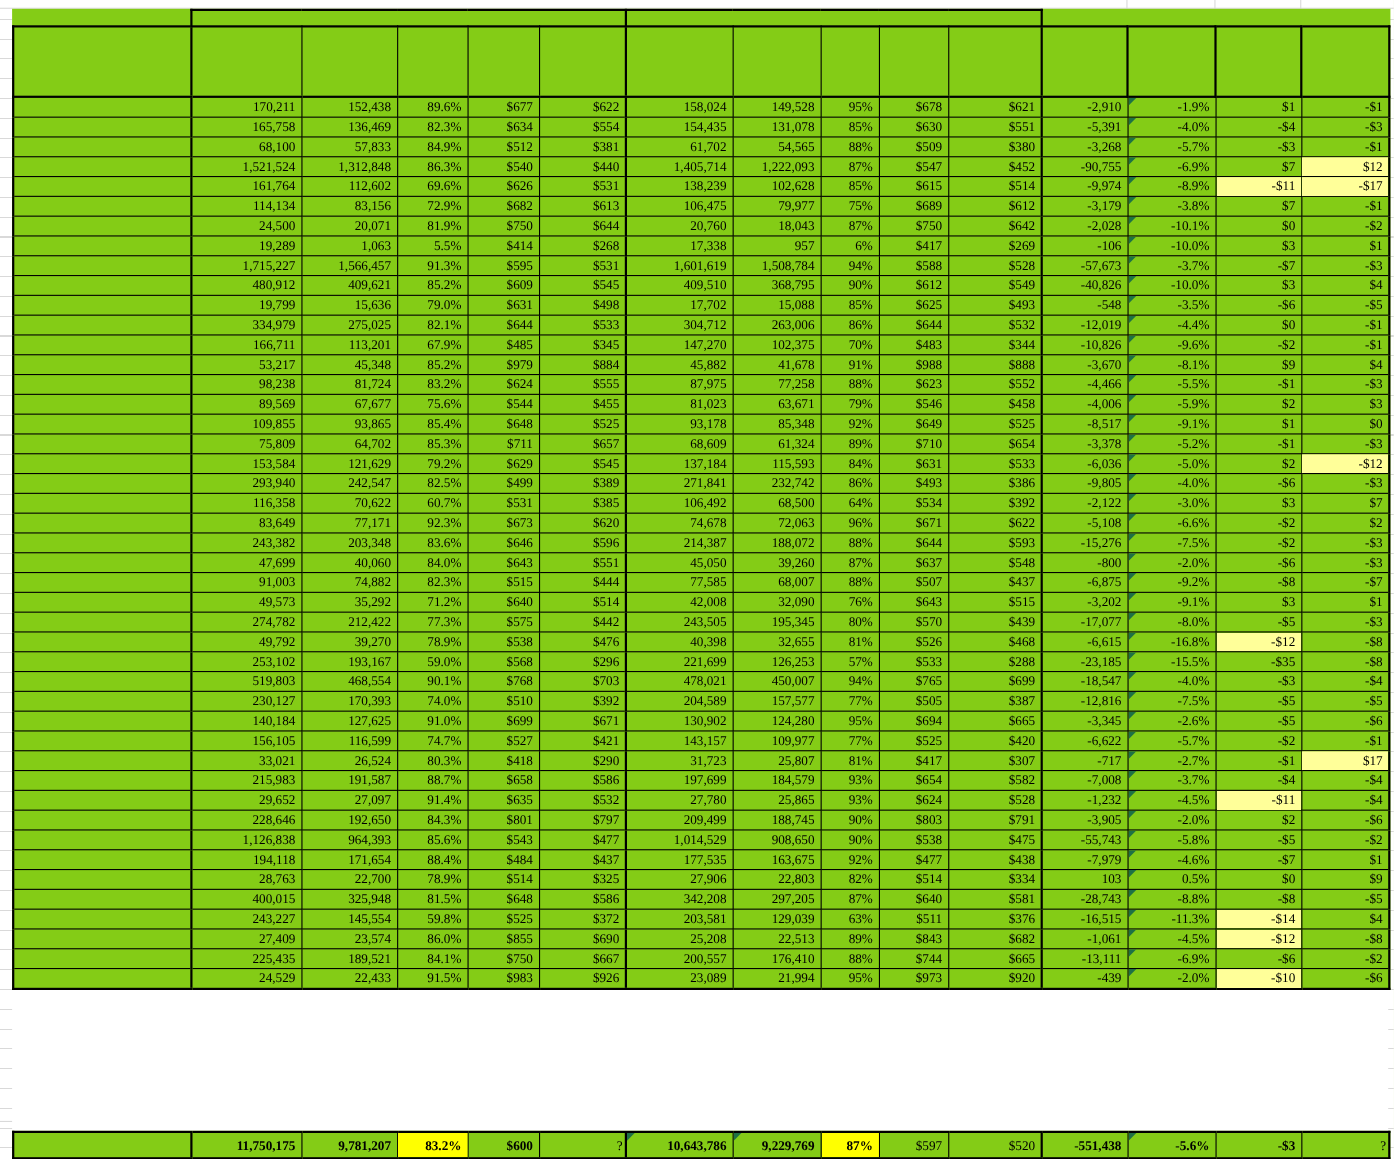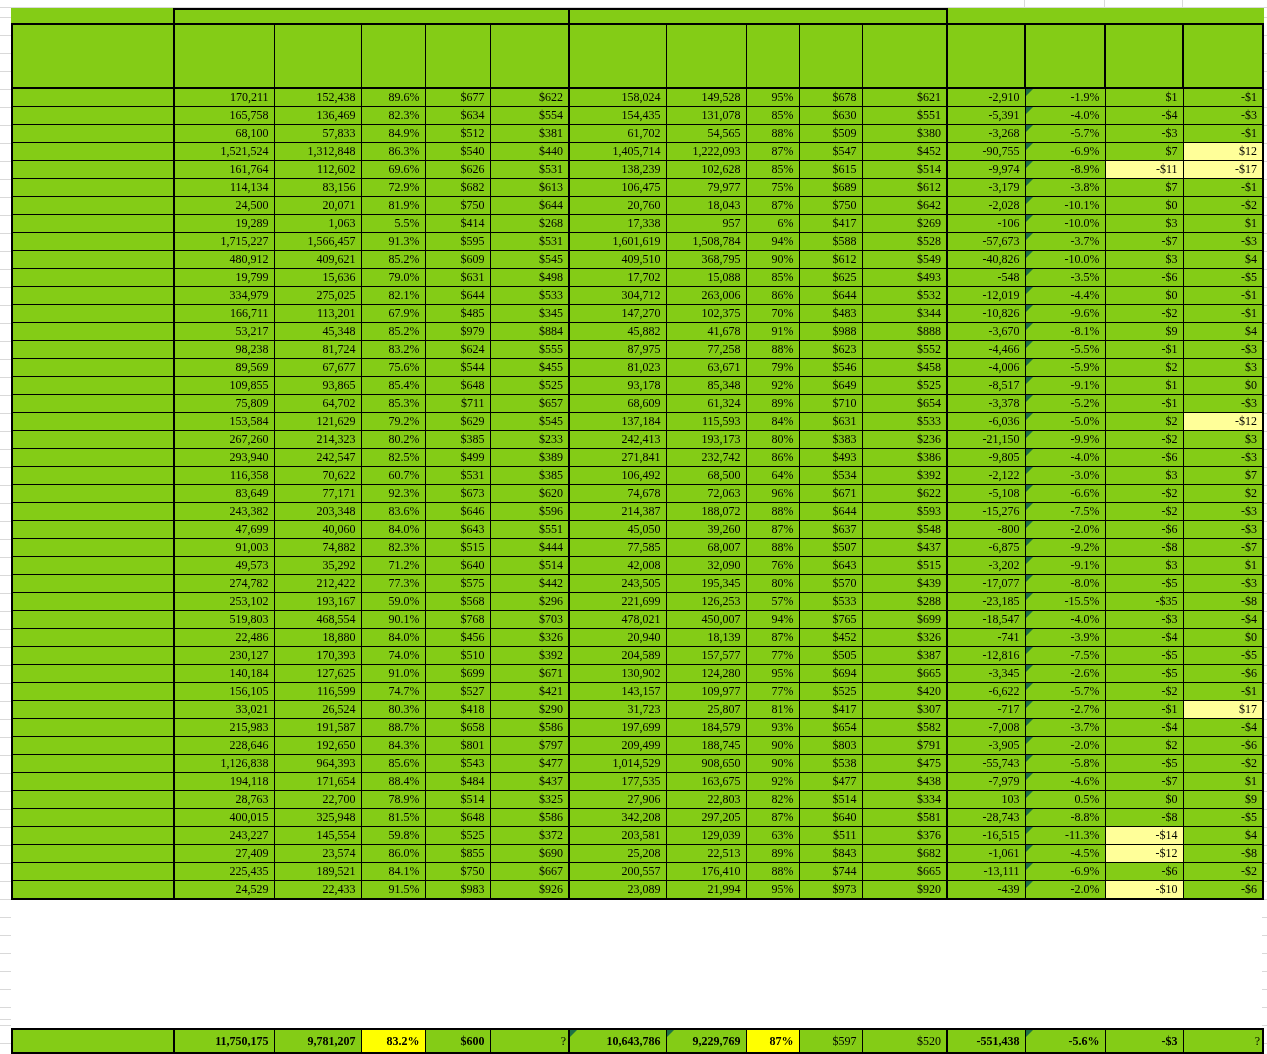--- a/index.html
+++ b/index.html
@@ -402,37 +402,20 @@
         <td class="">84%</td>
         <td class="">$631</td>
         <td class="">$533</td>
         <td class="bl2">-6,036</td>
         <td class=""><span class="flag"></span>-5.0%</td>
         <td class="">$2</td>
         <td class="br2 paleyellow">-$12</td>
       </tr>
       <tr>
         <td class="state"></td>
-        <td class="bl2">267,260</td>
-        <td class="">214,323</td>
-        <td class="">80.2%</td>
-        <td class="">$385</td>
-        <td class="">$233</td>
-        <td class="bl2">242,413</td>
-        <td class="">193,173</td>
-        <td class="">80%</td>
-        <td class="">$383</td>
-        <td class="">$236</td>
-        <td class="bl2">-21,150</td>
-        <td class=""><span class="flag"></span>-9.9%</td>
-        <td class="">-$2</td>
-        <td class="br2">$3</td>
-      </tr>
-      <tr>
-        <td class="state"></td>
         <td class="bl2">293,940</td>
         <td class="">242,547</td>
         <td class="">82.5%</td>
         <td class="">$499</td>
         <td class="">$389</td>
         <td class="bl2">271,841</td>
         <td class="">232,742</td>
         <td class="">86%</td>
         <td class="">$493</td>
         <td class="">$386</td>
@@ -555,20 +538,37 @@
         <td class="">80%</td>
         <td class="">$570</td>
         <td class="">$439</td>
         <td class="bl2">-17,077</td>
         <td class=""><span class="flag"></span>-8.0%</td>
         <td class="">-$5</td>
         <td class="br2">-$3</td>
       </tr>
       <tr>
         <td class="state"></td>
+        <td class="bl2">49,792</td>
+        <td class="">39,270</td>
+        <td class="">78.9%</td>
+        <td class="">$538</td>
+        <td class="">$476</td>
+        <td class="bl2">40,398</td>
+        <td class="">32,655</td>
+        <td class="">81%</td>
+        <td class="">$526</td>
+        <td class="">$468</td>
+        <td class="bl2">-6,615</td>
+        <td class=""><span class="flag"></span>-16.8%</td>
+        <td class="paleyellow">-$12</td>
+        <td class="br2">-$8</td>
+      </tr>
+      <tr>
+        <td class="state"></td>
         <td class="bl2">253,102</td>
         <td class="">193,167</td>
         <td class="">59.0%</td>
         <td class="">$568</td>
         <td class="">$296</td>
         <td class="bl2">221,699</td>
         <td class="">126,253</td>
         <td class="">57%</td>
         <td class="">$533</td>
         <td class="">$288</td>
@@ -589,37 +589,20 @@
         <td class="">94%</td>
         <td class="">$765</td>
         <td class="">$699</td>
         <td class="bl2">-18,547</td>
         <td class=""><span class="flag"></span>-4.0%</td>
         <td class="">-$3</td>
         <td class="br2">-$4</td>
       </tr>
       <tr>
         <td class="state"></td>
-        <td class="bl2">22,486</td>
-        <td class="">18,880</td>
-        <td class="">84.0%</td>
-        <td class="">$456</td>
-        <td class="">$326</td>
-        <td class="bl2">20,940</td>
-        <td class="">18,139</td>
-        <td class="">87%</td>
-        <td class="">$452</td>
-        <td class="">$326</td>
-        <td class="bl2">-741</td>
-        <td class=""><span class="flag"></span>-3.9%</td>
-        <td class="">-$4</td>
-        <td class="br2">$0</td>
-      </tr>
-      <tr>
-        <td class="state"></td>
         <td class="bl2">230,127</td>
         <td class="">170,393</td>
         <td class="">74.0%</td>
         <td class="">$510</td>
         <td class="">$392</td>
         <td class="bl2">204,589</td>
         <td class="">157,577</td>
         <td class="">77%</td>
         <td class="">$505</td>
         <td class="">$387</td>
@@ -687,20 +670,37 @@
         <td class="">$658</td>
         <td class="">$586</td>
         <td class="bl2">197,699</td>
         <td class="">184,579</td>
         <td class="">93%</td>
         <td class="">$654</td>
         <td class="">$582</td>
         <td class="bl2">-7,008</td>
         <td class=""><span class="flag"></span>-3.7%</td>
         <td class="">-$4</td>
+        <td class="br2">-$4</td>
+      </tr>
+      <tr>
+        <td class="state"></td>
+        <td class="bl2">29,652</td>
+        <td class="">27,097</td>
+        <td class="">91.4%</td>
+        <td class="">$635</td>
+        <td class="">$532</td>
+        <td class="bl2">27,780</td>
+        <td class="">25,865</td>
+        <td class="">93%</td>
+        <td class="">$624</td>
+        <td class="">$528</td>
+        <td class="bl2">-1,232</td>
+        <td class=""><span class="flag"></span>-4.5%</td>
+        <td class="paleyellow">-$11</td>
         <td class="br2">-$4</td>
       </tr>
       <tr>
         <td class="state"></td>
         <td class="bl2">228,646</td>
         <td class="">192,650</td>
         <td class="">84.3%</td>
         <td class="">$801</td>
         <td class="">$797</td>
         <td class="bl2">209,499</td>

